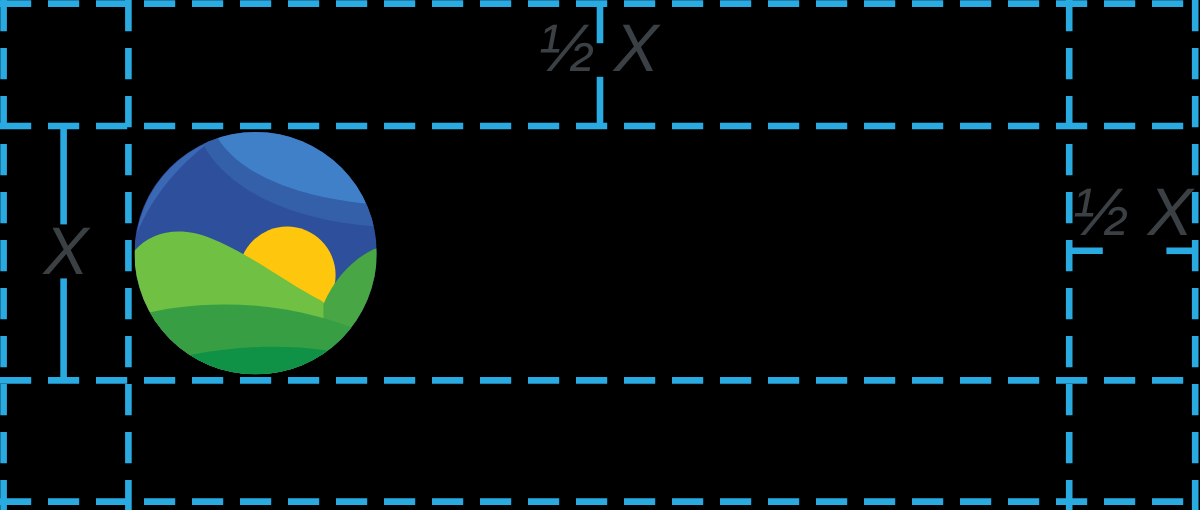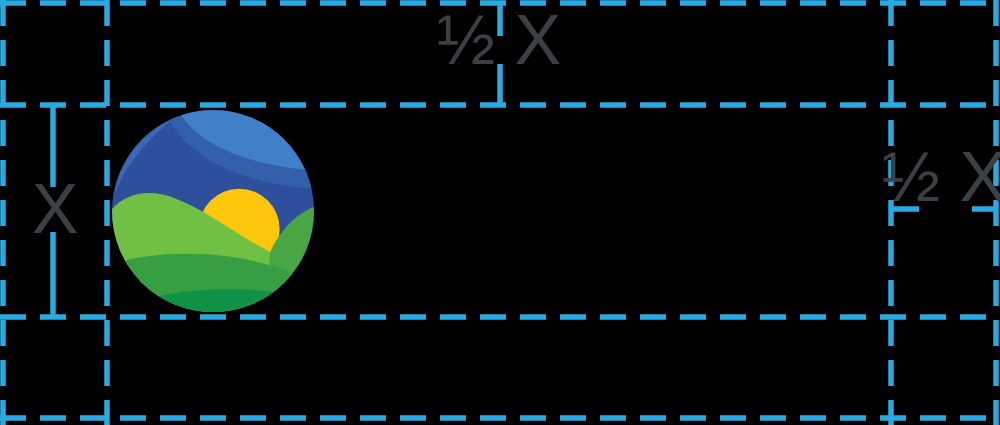--- a/index.html
+++ b/index.html
@@ -30,25 +30,26 @@
   }
   .solid {
     stroke: var(--accent, #29abe2);
     stroke-width: 5.5;
     fill: none;
   }
   .measure-label {
     position: absolute;
     transform: translate(-50%, -50%);
     color: var(--label, #3b4045);
-    font-size: 70px;
+    font-size: 56px;
     font-weight: 400;
     line-height: 1;
     white-space: nowrap;
     letter-spacing: 0px;
+    font-style: italic;
   }
   .logo-svg {
     position: absolute;
     left: 112px;
     top: 110px;
     width: 202px;
     height: 202px;
   }
   .c-sky-base   { fill: var(--sky-base,   #2e4f9b); }
   .c-sky-cres   { fill: var(--sky-crescent, #3a68b4); }

